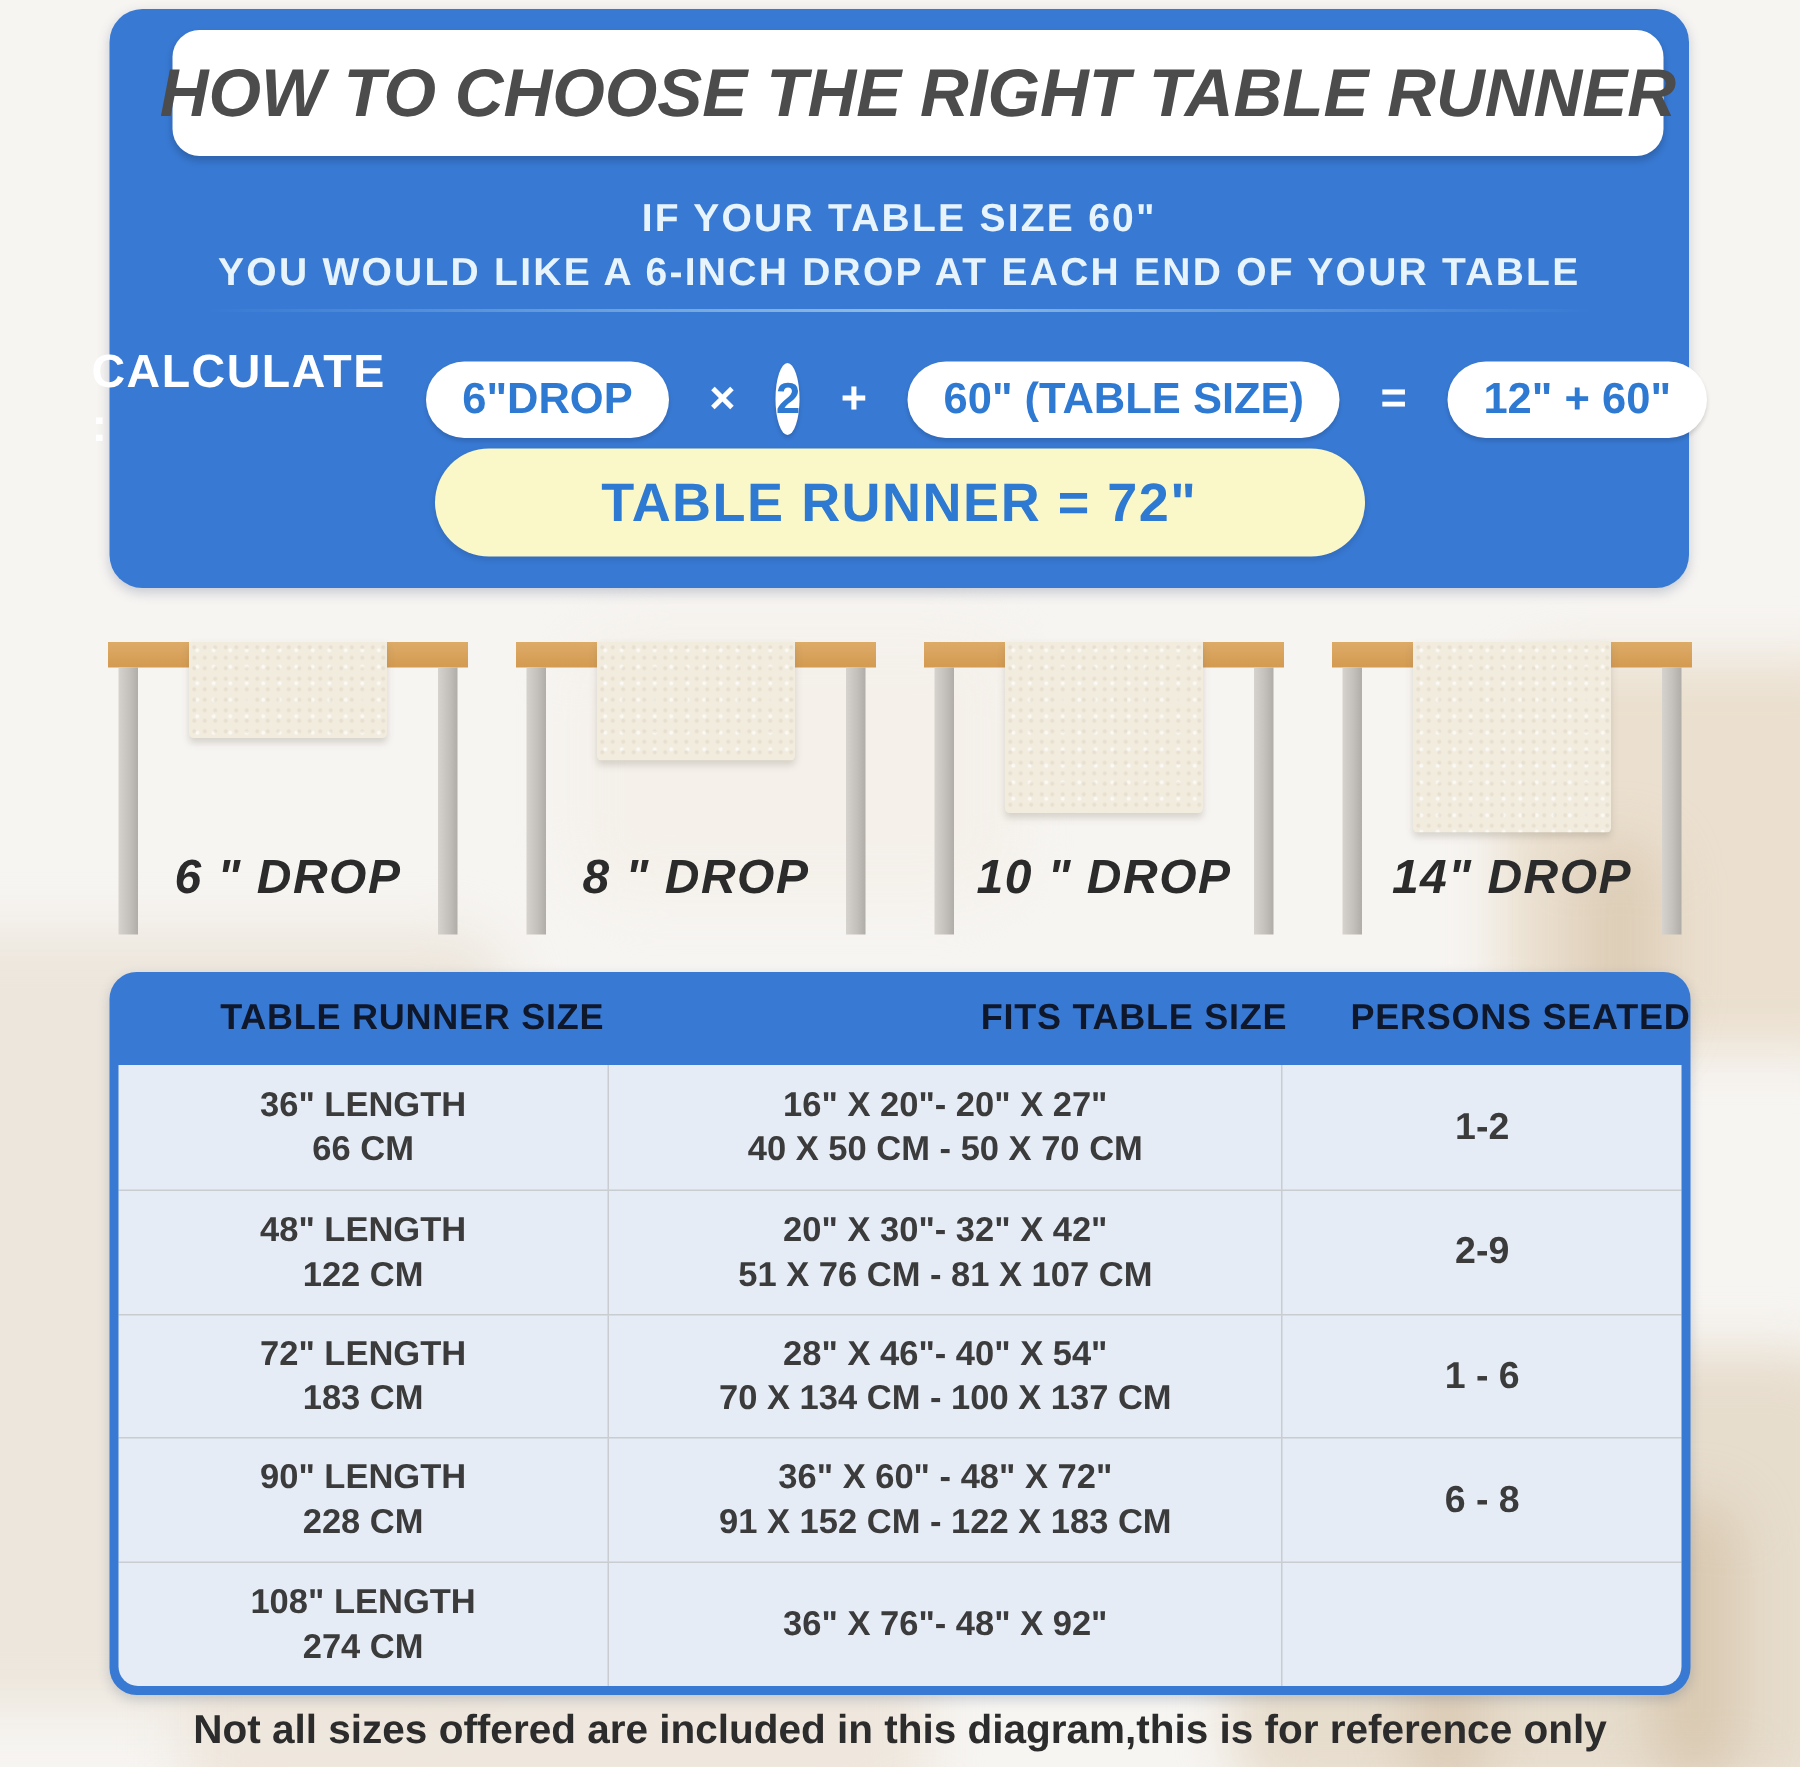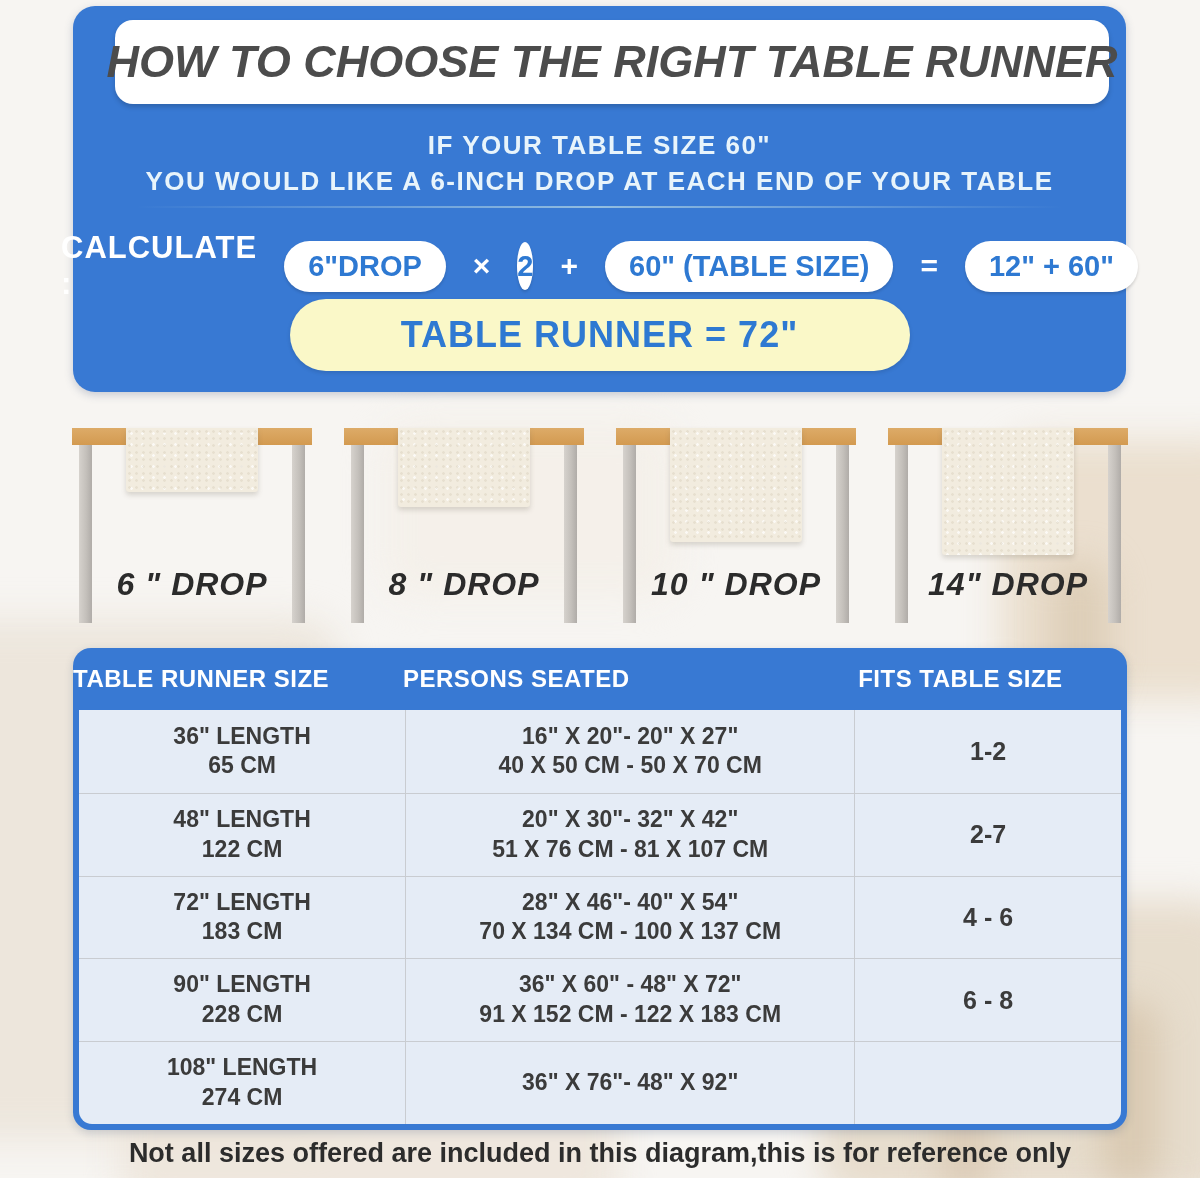--- a/index.html
+++ b/index.html
@@ -55,21 +55,21 @@
                              radial-gradient(rgba(255,255,255,0.7) 1px, transparent 1.6px);
             background-size:7px 7px, 11px 11px;
             border-radius:0 0 3px 3px; box-shadow:0 3px 5px rgba(120,110,95,0.25); z-index:2; }
   .drop-label { position:absolute; left:0; right:0; top:138px; text-align:center;
                 font-size:32px; font-weight:bold; font-style:italic; color:#2b2b2b; letter-spacing:1px; white-space:nowrap; }
 
   
   .size-panel { position:absolute; left:73px; top:648px; width:1054px; height:482px;
                 background:#3879d3; border-radius:18px; overflow:hidden; box-shadow:0 3px 8px rgba(60,80,120,0.22); }
   .size-header { display:grid; grid-template-columns:31.3% 43.2% 25.5%; height:62px; align-items:center; }
-  .size-header div { text-align:left; color:#ffffff; font-size:24px; font-weight:bold; letter-spacing:0.5px; }
+  .size-header div { text-align:right; color:#0f172a; font-size:24px; font-weight:bold; letter-spacing:0.5px; }
   .size-body { position:absolute; left:6px; right:6px; top:62px; bottom:6px;
                background:rgba(253,252,250,0.88); border-radius:0 0 13px 13px;
                display:grid; grid-template-rows:repeat(5,1fr); }
   .size-row { display:grid; grid-template-columns:31.3% 43.2% 25.5%; }
   .size-row + .size-row { border-top:1px solid rgba(150,145,140,0.35); }
   .cell { display:flex; flex-direction:column; align-items:center; justify-content:center; color:#3b3b3b;
           font-weight:bold; line-height:1.3; text-align:center; }
   .cell.c2 { border-left:1px solid rgba(150,145,140,0.35); border-right:1px solid rgba(150,145,140,0.35); }
   .cell .ln { font-size:23px; white-space:nowrap; }
   .cell.c3 { font-size:25px; }
@@ -148,59 +148,59 @@
       <div class="tabletop"></div>
       <div class="leg left"></div>
       <div class="leg right"></div>
       <div class="drop-label">14" DROP</div>
     </div>
   </div>
 
   <div class="size-panel">
     <div class="size-header">
       <div>TABLE RUNNER SIZE</div>
+      <div>FITS TABLE SIZE</div>
       <div>PERSONS SEATED</div>
-      <div>FITS TABLE SIZE</div>
     </div>
     <div class="size-body">
 
       <div class="size-row">
         <div class="cell c1">
           <span class="ln">36" LENGTH</span>
-          <span class="ln">65 CM</span>
+          <span class="ln">66 CM</span>
         </div>
         <div class="cell c2">
           <span class="ln">16" X 20"- 20" X 27"</span>
           <span class="ln">40 X 50 CM - 50 X 70 CM</span>
         </div>
         <div class="cell c3">1-2</div>
       </div>
 
       <div class="size-row">
         <div class="cell c1">
           <span class="ln">48" LENGTH</span>
           <span class="ln">122 CM</span>
         </div>
         <div class="cell c2">
           <span class="ln">20" X 30"- 32" X 42"</span>
           <span class="ln">51 X 76 CM - 81 X 107 CM</span>
         </div>
-        <div class="cell c3">2-7</div>
+        <div class="cell c3">2-9</div>
       </div>
 
       <div class="size-row">
         <div class="cell c1">
           <span class="ln">72" LENGTH</span>
           <span class="ln">183 CM</span>
         </div>
         <div class="cell c2">
           <span class="ln">28" X 46"- 40" X 54"</span>
           <span class="ln">70 X 134 CM - 100 X 137 CM</span>
         </div>
-        <div class="cell c3">4 - 6</div>
+        <div class="cell c3">1 - 6</div>
       </div>
 
       <div class="size-row">
         <div class="cell c1">
           <span class="ln">90" LENGTH</span>
           <span class="ln">228 CM</span>
         </div>
         <div class="cell c2">
           <span class="ln">36" X 60" - 48" X 72"</span>
           <span class="ln">91 X 152 CM - 122 X 183 CM</span>

